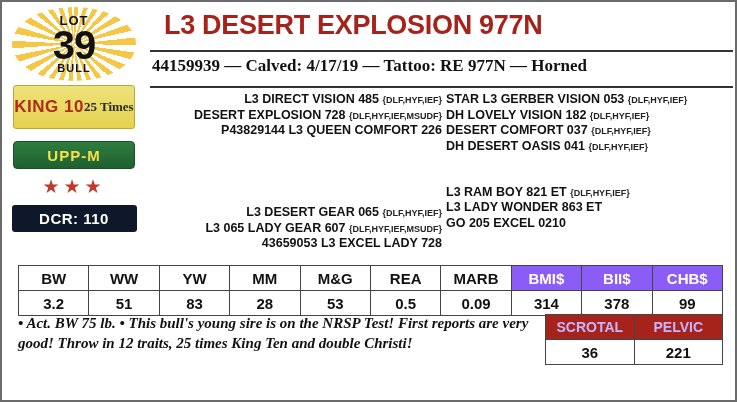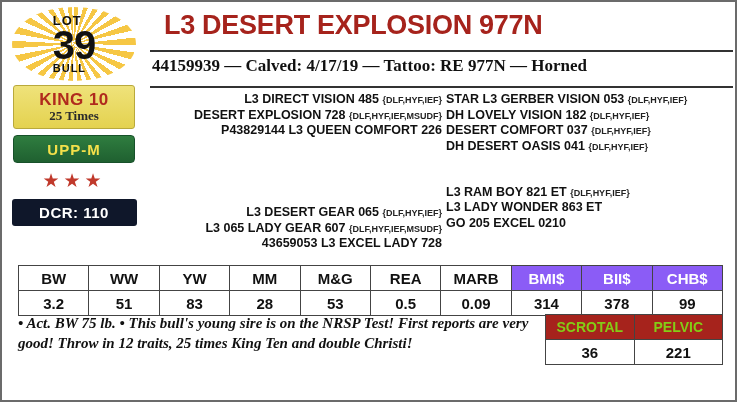--- a/index.html
+++ b/index.html
@@ -27,53 +27,53 @@
     display:flex;align-items:center;justify-content:center;
   }
   .sunburst{
     position:absolute;left:50%;top:50%;transform:translate(-50%,-50%);
     width:124px;height:74px;
     background:
       repeating-conic-gradient(from 0deg at 50% 50%,
         #f6c744 0deg 7deg, #ffffff 7deg 14deg);
     border-radius:50%;
   }
-  .lot-inner{position:relative;text-align:left;line-height:1;}
+  .lot-inner{position:relative;text-align:center;line-height:1;}
   .lot-word{
     font-family:"Liberation Sans", sans-serif;
     font-size:13px;font-weight:bold;letter-spacing:1px;color:#111;
   }
   .lot-num{
     font-family:"Liberation Sans", sans-serif;
     font-size:40px;font-weight:bold;color:#111;letter-spacing:-1px;
     margin:-2px 0 -2px 0;
   }
   .lot-sex{
     font-family:"Liberation Sans", sans-serif;
     font-size:11px;font-weight:bold;letter-spacing:1px;color:#111;
   }
 
   .tag-king{
     margin-top:3px;width:120px;height:42px;
     background:linear-gradient(#efe27a,#e4d24f);
     border:1px solid #b9a93b;border-radius:3px;
-    display:flex;flex-direction:column;align-items:center;justify-content:center;
+    display:flex;flex-direction:row;align-items:center;justify-content:center;
     line-height:1.05;
   }
   .tag-king .t1{
     font-family:"Liberation Sans", sans-serif;
     font-size:17px;font-weight:bold;color:#b02a1d;letter-spacing:.5px;
   }
   .tag-king .t2{
     font-family:"Liberation Serif", serif;
     font-size:13px;font-weight:bold;color:#2b2b2b;
   }
 
   .tag-upp{
-    margin-top:6px;width:120px;height:26px;
+    margin-top:12px;width:120px;height:26px;
     background:linear-gradient(#2f7d3f,#1f6030);
     border:1px solid #17512a;border-radius:4px;
     display:flex;align-items:center;justify-content:center;
   }
   .tag-upp span{
     font-family:"Liberation Sans", sans-serif;
     font-size:15px;font-weight:bold;color:#f4e04a;letter-spacing:1px;
   }
 
   .stars{
@@ -161,21 +161,21 @@
   }
 
   .sptable{
     position:absolute;left:543px;top:312px;width:178px;
     border-collapse:collapse;table-layout:fixed;
   }
   .sptable td{
     border:1px solid #444;text-align:center;height:22px;
     font-family:"Liberation Sans", sans-serif;font-weight:bold;
   }
-  .sptable tr.head td{background:#a6231c;color:#84cc16;font-size:14px;}
+  .sptable tr.head td{background:#a6231c;color:#c4b5fd;font-size:14px;}
   .sptable tr.vals td{font-size:15px;color:#111;}
 </style>
 </head>
 <body>
 
 <div class="page">
 
   <div class="leftcol">
 
     <div class="lot-badge">

